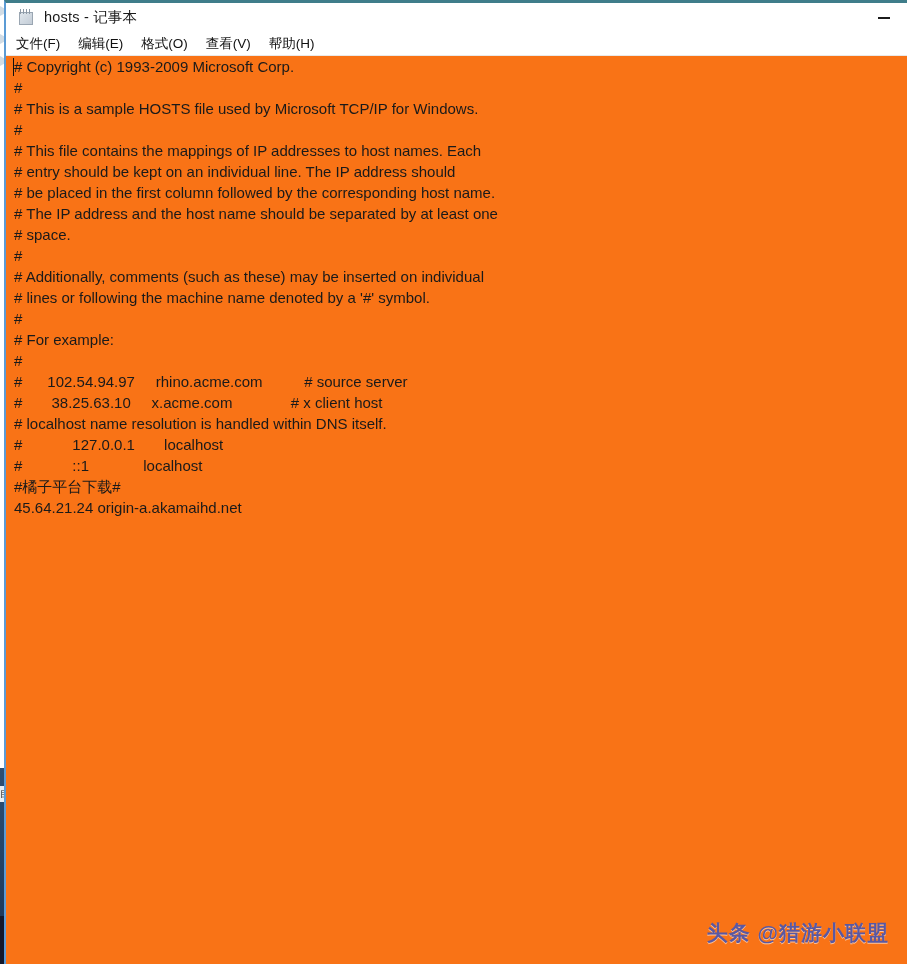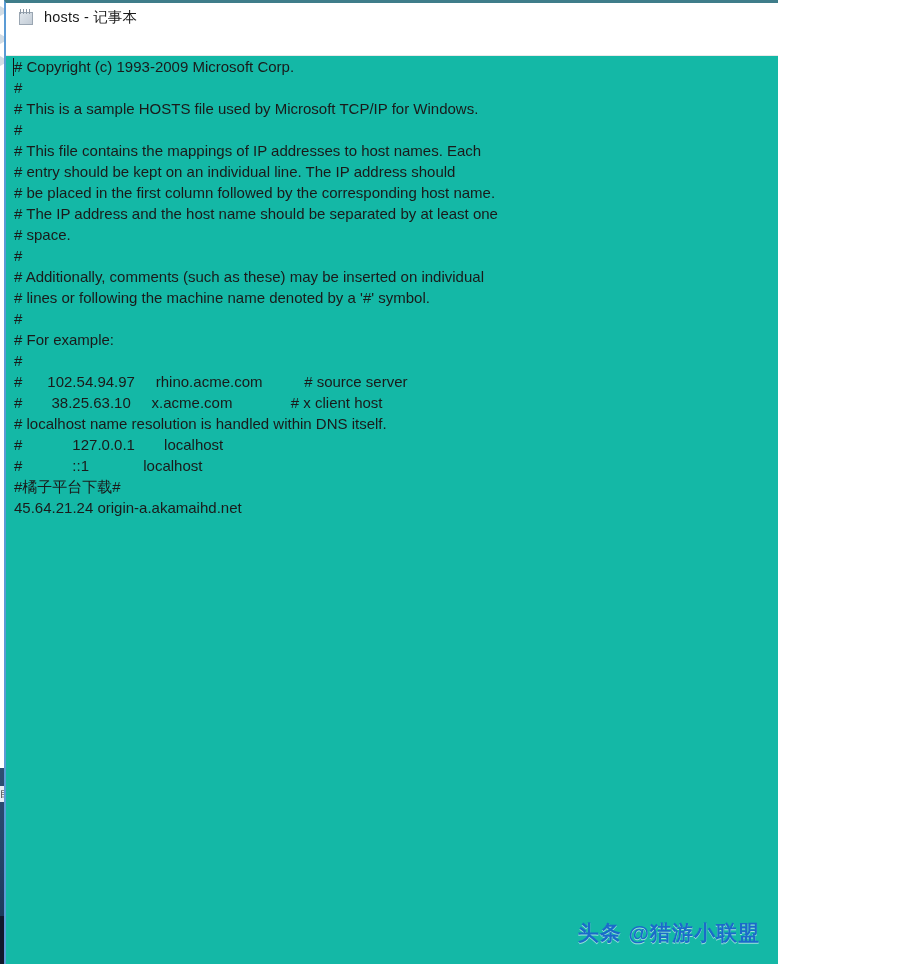--- a/index.html
+++ b/index.html
@@ -2,21 +2,21 @@
 <html><head>
 <meta charset="utf-8">
 <style>
   html, body {
     margin: 0;
     padding: 0;
     background: #ffffff;
   }
   #app {
     position: relative;
-    width: 778px;
+    width: 907px;
     height: 964px;
     background: #ffffff;
     overflow: hidden;
     font-family: "Liberation Sans", "DejaVu Sans", sans-serif;
   }
 
   
   .desktop-strip {
     position: absolute;
     left: 0;
@@ -161,21 +161,21 @@
     background: #e9e9e9;
   }
 
   
   .editor {
     position: absolute;
     left: 0;
     top: 53px;
     right: 0;
     bottom: 0;
-    background: #14b8a6;
+    background: #f97316;
     overflow: hidden;
   }
   .caret {
     position: absolute;
     left: 7px;
     top: 2px;
     width: 1px;
     height: 18px;
     background: #111;
   }
@@ -229,20 +229,27 @@
       </div>
       <div class="title-text">hosts - 记事本</div>
 
       <div class="win-controls">
         <div class="win-btn">
           <span class="minimize-glyph"></span>
         </div>
       </div>
     </div>
 
+    <div class="menubar">
+      <div class="menu-item">文件(F)</div>
+      <div class="menu-item">编辑(E)</div>
+      <div class="menu-item">格式(O)</div>
+      <div class="menu-item">查看(V)</div>
+      <div class="menu-item">帮助(H)</div>
+    </div>
     <div class="menu-sep"></div>
 
     <div class="editor">
       <div class="caret"></div>
       <div class="text-body" id="text-body"><div class="text-line"># Copyright (c) 1993-2009 Microsoft Corp.</div><div class="text-line">#</div><div class="text-line"># This is a sample HOSTS file used by Microsoft TCP/IP for Windows.</div><div class="text-line">#</div><div class="text-line"># This file contains the mappings of IP addresses to host names. Each</div><div class="text-line"># entry should be kept on an individual line. The IP address should</div><div class="text-line"># be placed in the first column followed by the corresponding host name.</div><div class="text-line"># The IP address and the host name should be separated by at least one</div><div class="text-line"># space.</div><div class="text-line">#</div><div class="text-line"># Additionally, comments (such as these) may be inserted on individual</div><div class="text-line"># lines or following the machine name denoted by a '#' symbol.</div><div class="text-line">#</div><div class="text-line"># For example:</div><div class="text-line">#</div><div class="text-line">#      102.54.94.97     rhino.acme.com          # source server</div><div class="text-line">#       38.25.63.10     x.acme.com              # x client host</div><div class="text-line"># localhost name resolution is handled within DNS itself.</div><div class="text-line">#            127.0.0.1       localhost</div><div class="text-line">#            ::1             localhost</div><div class="text-line">#橘子平台下载#</div><div class="text-line">45.64.21.24 origin-a.akamaihd.net</div></div>
     </div>
 
   </div>
 
   <div class="watermark">头条 @猎游小联盟</div>

